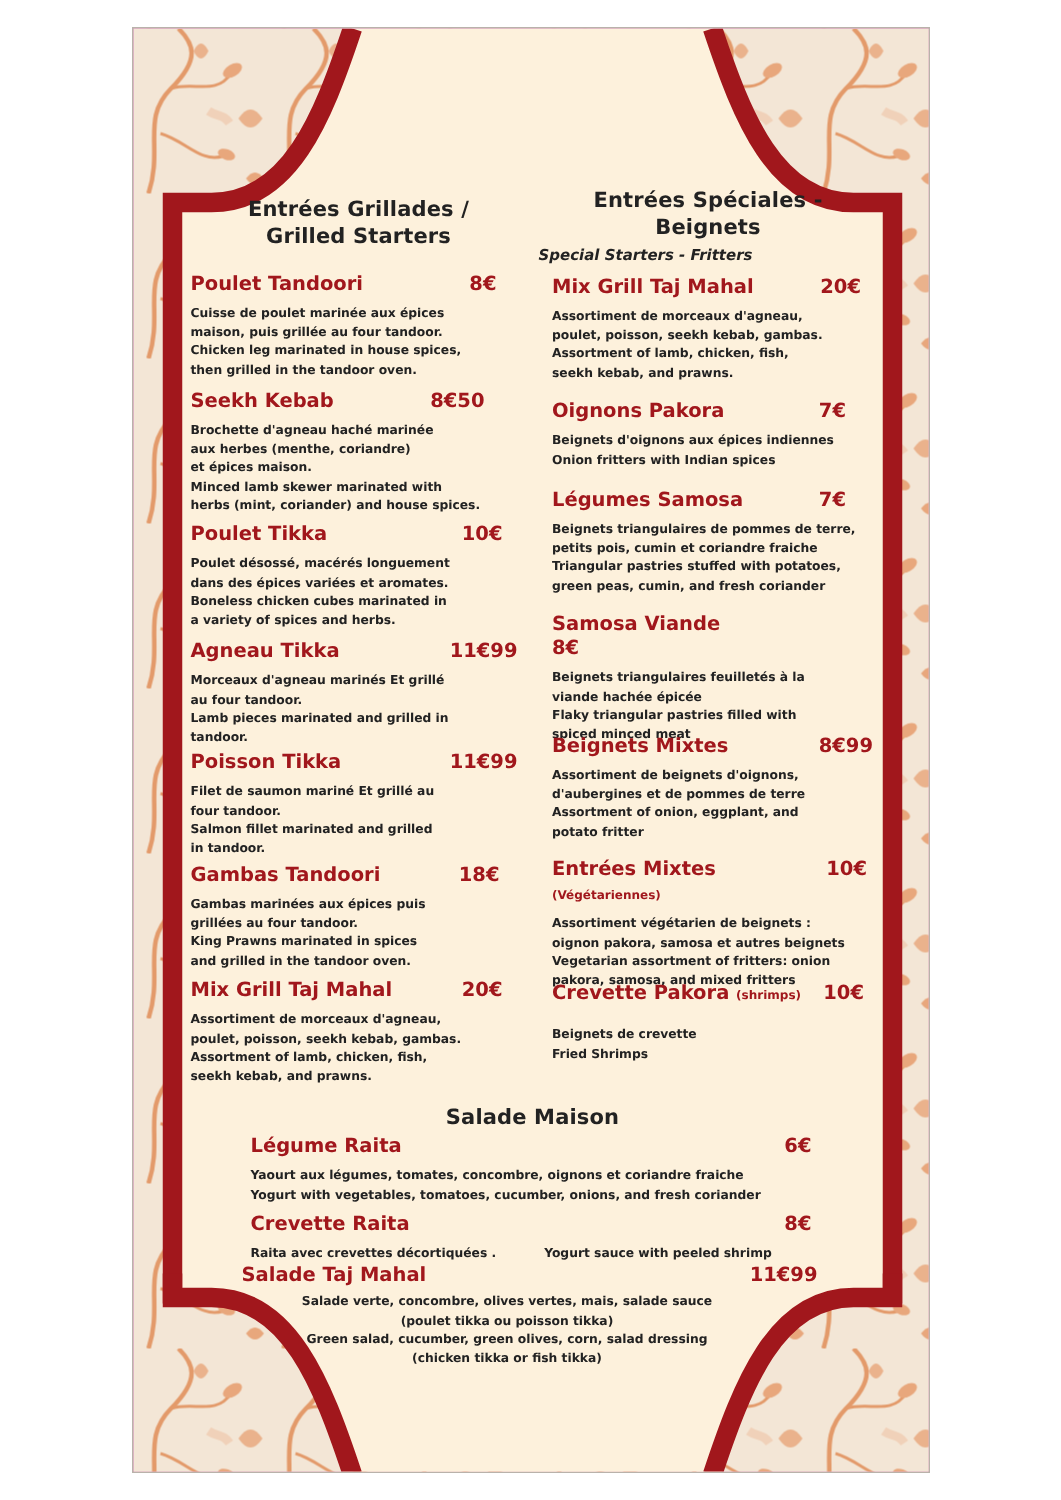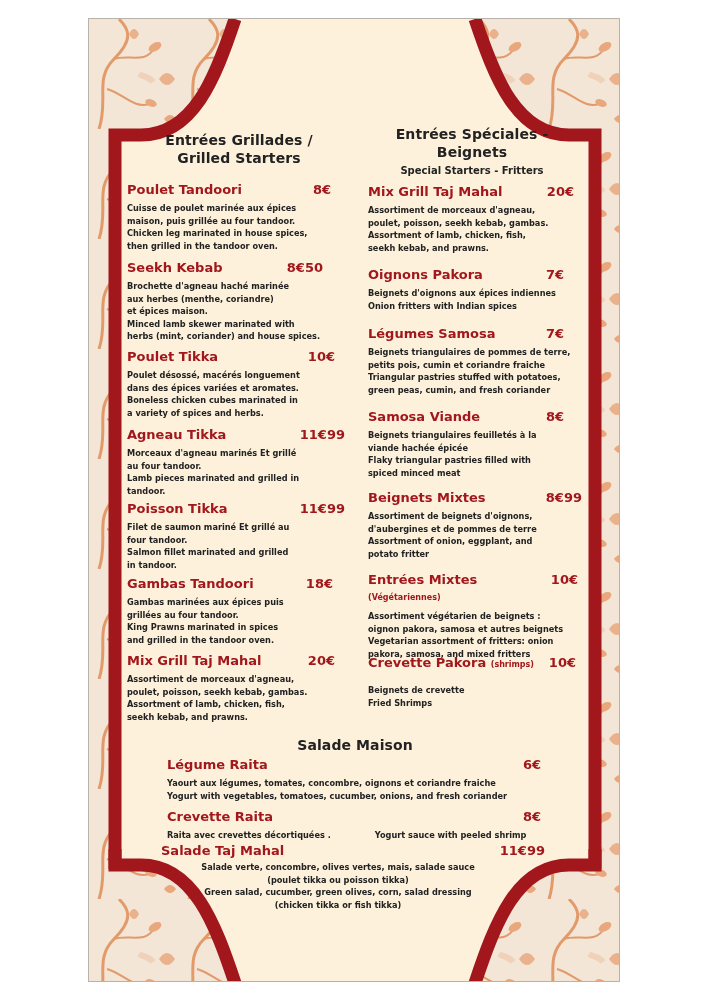--- a/index.html
+++ b/index.html
@@ -3,21 +3,21 @@
 <meta charset="utf-8">
 <style>
   html, body { margin:0; padding:0; background:#ffffff; }
   body { width:707px; height:1000px; position:relative; overflow:hidden; font-family:"DejaVu Sans", sans-serif; }
   .page { position:absolute; left:88px; top:18px; width:532px; height:964px; background:#f9a8d4; border:1px solid #b9b2aa; box-sizing:border-box; overflow:hidden; }
   .pattern { position:absolute; inset:0; }
   .frame-svg { position:absolute; left:0; top:0; }
   .content { position:absolute; left:0; top:0; width:532px; height:964px; }
   .col { position:absolute; }
   .sec-title { font-weight:bold; color:#222; text-align:center; font-size:14px; line-height:18px; letter-spacing:0.1px; }
-  .sec-sub { font-weight:bold; color:#222; text-align:center; font-size:10px; line-height:14px; }
+  .sec-sub { font-weight:bold; color:#222; font-size:10px; line-height:14px;font-style:italic; }
   .item { position:absolute; }
   .item-head { display:flex; justify-content:space-between; align-items:baseline; }
   .item-name { color:#a1171c; font-weight:bold; font-size:13px; line-height:16px; }
   .item-name small { font-size:8px; }
   .item-price { color:#a1171c; font-weight:bold; font-size:13px; line-height:16px; }
   .item-desc { color:#222; font-weight:bold; font-size:8.2px; line-height:12.6px; margin-top:4px; white-space:pre-line; }
   .center-desc { text-align:center; }
 </style>
 </head>
 <body>
@@ -163,21 +163,21 @@
       <div class="item-head" style="width:196px;">
           <span class="item-name">Légumes Samosa</span>
           <span class="item-price">7€</span>
         </div>
       <div class="item-desc">Beignets triangulaires  de pommes de terre,
 petits pois, cumin et coriandre fraiche
 Triangular pastries stuffed with potatoes,
 green peas, cumin, and fresh coriander</div>
     </div>
     <div class="item" style="left:279px; top:390px; width:210px;">
-      <div class="item-head" style="width:196px;">
+      <div class="item-head" style="width:196px;flex-direction:column;">
           <span class="item-name">Samosa Viande</span>
           <span class="item-price">8€</span>
         </div>
       <div class="item-desc">Beignets triangulaires feuilletés à la
 viande hachée épicée
 Flaky triangular pastries filled with
 spiced minced meat</div>
     </div>
     <div class="item" style="left:279px; top:471px; width:214px;">
       <div class="item-head">
@@ -218,21 +218,21 @@
           <span class="item-price">6€</span>
         </div>
       <div class="item-desc">Yaourt aux légumes, tomates, concombre, oignons et coriandre fraiche
 Yogurt with vegetables, tomatoes, cucumber, onions, and fresh coriander</div>
     </div>
     <div class="item" style="left:78px; top:790px; width:374px;">
       <div class="item-head">
           <span class="item-name">Crevette Raita</span>
           <span class="item-price">8€</span>
         </div>
-      <div class="item-desc" style="display:flex; gap:44px;">
+      <div class="item-desc" style="display:flex; gap:32px;">
         <span>Raita avec crevettes décortiquées .</span>
         <span>Yogurt sauce with peeled shrimp</span>
       </div>
     </div>
     <div class="item" style="left:72px; top:824px; width:384px;">
       <div class="item-head">
           <span class="item-name">Salade Taj Mahal</span>
           <span class="item-price">11€99</span>
         </div>
       <div class="item-desc center-desc" style="margin-top:2px; margin-right:30px;">Salade verte, concombre, olives vertes, mais, salade sauce

